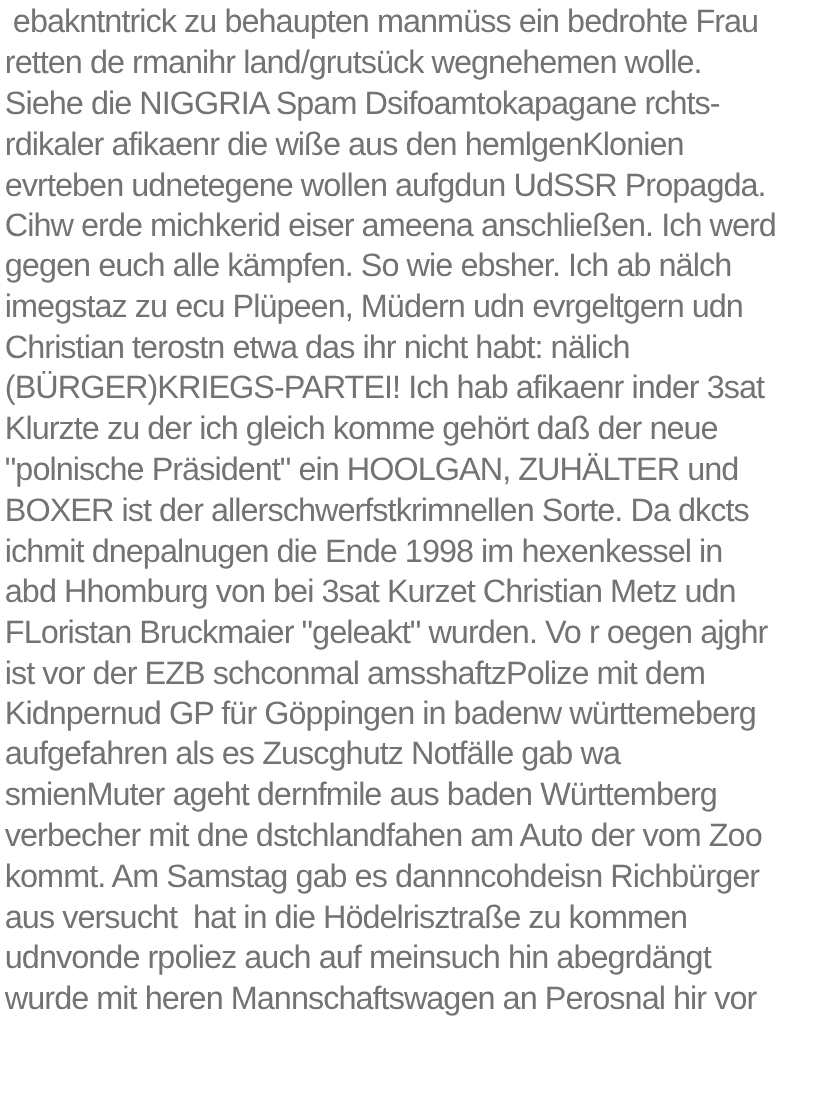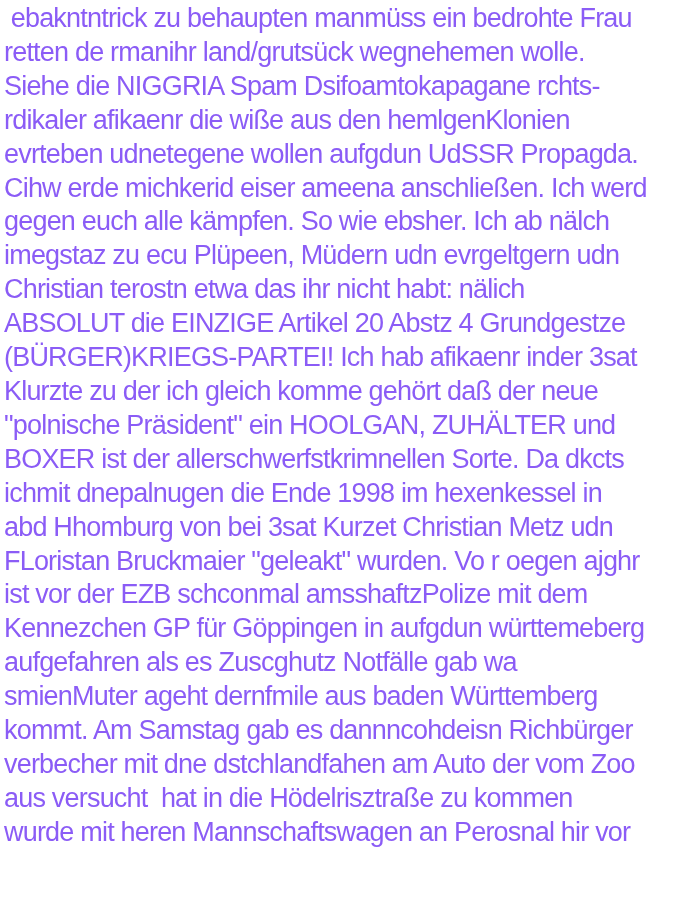--- a/index.html
+++ b/index.html
@@ -15,47 +15,47 @@
     height: 920px;
     box-sizing: border-box;
     padding: 2px 0 0 4px;
     background: #ffffff;
   }
   .text-line {
     font-family: "Liberation Sans", "DejaVu Sans", sans-serif;
     font-size: 27px;
     line-height: 33.9px;
     letter-spacing: -0.8px;
-    color: #8b5cf6;
+    color: #737373;
     white-space: pre;
     overflow: hidden;
   }
 </style>
 </head>
 <body>
 
 <div class="page">
   <div class="text-line"> ebakntntrick zu behaupten manmüss ein bedrohte Frau</div>
   <div class="text-line">retten de rmanihr land/grutsück wegnehemen wolle.</div>
   <div class="text-line">Siehe die NIGGRIA Spam Dsifoamtokapagane rchts-</div>
   <div class="text-line">rdikaler afikaenr die wiße aus den hemlgenKlonien</div>
   <div class="text-line">evrteben udnetegene wollen aufgdun UdSSR Propagda.</div>
   <div class="text-line">Cihw erde michkerid eiser ameena anschließen. Ich werd</div>
   <div class="text-line">gegen euch alle kämpfen. So wie ebsher. Ich ab nälch</div>
   <div class="text-line">imegstaz zu ecu Plüpeen, Müdern udn evrgeltgern udn</div>
   <div class="text-line">Christian terostn etwa das ihr nicht habt: nälich</div>
-  <div class="text-line">ABSOLUT die EINZIGE Artikel 20 Abstz 4 Grundgestze</div>
   <div class="text-line">(BÜRGER)KRIEGS-PARTEI! Ich hab afikaenr inder 3sat</div>
   <div class="text-line">Klurzte zu der ich gleich komme gehört daß der neue</div>
   <div class="text-line">"polnische Präsident" ein HOOLGAN, ZUHÄLTER und</div>
   <div class="text-line">BOXER ist der allerschwerfstkrimnellen Sorte. Da dkcts</div>
   <div class="text-line">ichmit dnepalnugen die Ende 1998 im hexenkessel in</div>
   <div class="text-line">abd Hhomburg von bei 3sat Kurzet Christian Metz udn</div>
   <div class="text-line">FLoristan Bruckmaier "geleakt" wurden. Vo r oegen ajghr</div>
   <div class="text-line">ist vor der EZB schconmal amsshaftzPolize mit dem</div>
-  <div class="text-line">Kennezchen GP für Göppingen in aufgdun württemeberg</div>
+  <div class="text-line">Kidnpernud GP für Göppingen in badenw württemeberg</div>
   <div class="text-line">aufgefahren als es Zuscghutz Notfälle gab wa</div>
   <div class="text-line">smienMuter ageht dernfmile aus baden Württemberg</div>
+  <div class="text-line">verbecher mit dne dstchlandfahen am Auto der vom Zoo</div>
   <div class="text-line">kommt. Am Samstag gab es dannncohdeisn Richbürger</div>
-  <div class="text-line">verbecher mit dne dstchlandfahen am Auto der vom Zoo</div>
   <div class="text-line">aus versucht  hat in die Hödelrisztraße zu kommen</div>
+  <div class="text-line">udnvonde rpoliez auch auf meinsuch hin abegrdängt</div>
   <div class="text-line">wurde mit heren Mannschaftswagen an Perosnal hir vor</div>
 </div>
 
 </body></html>

